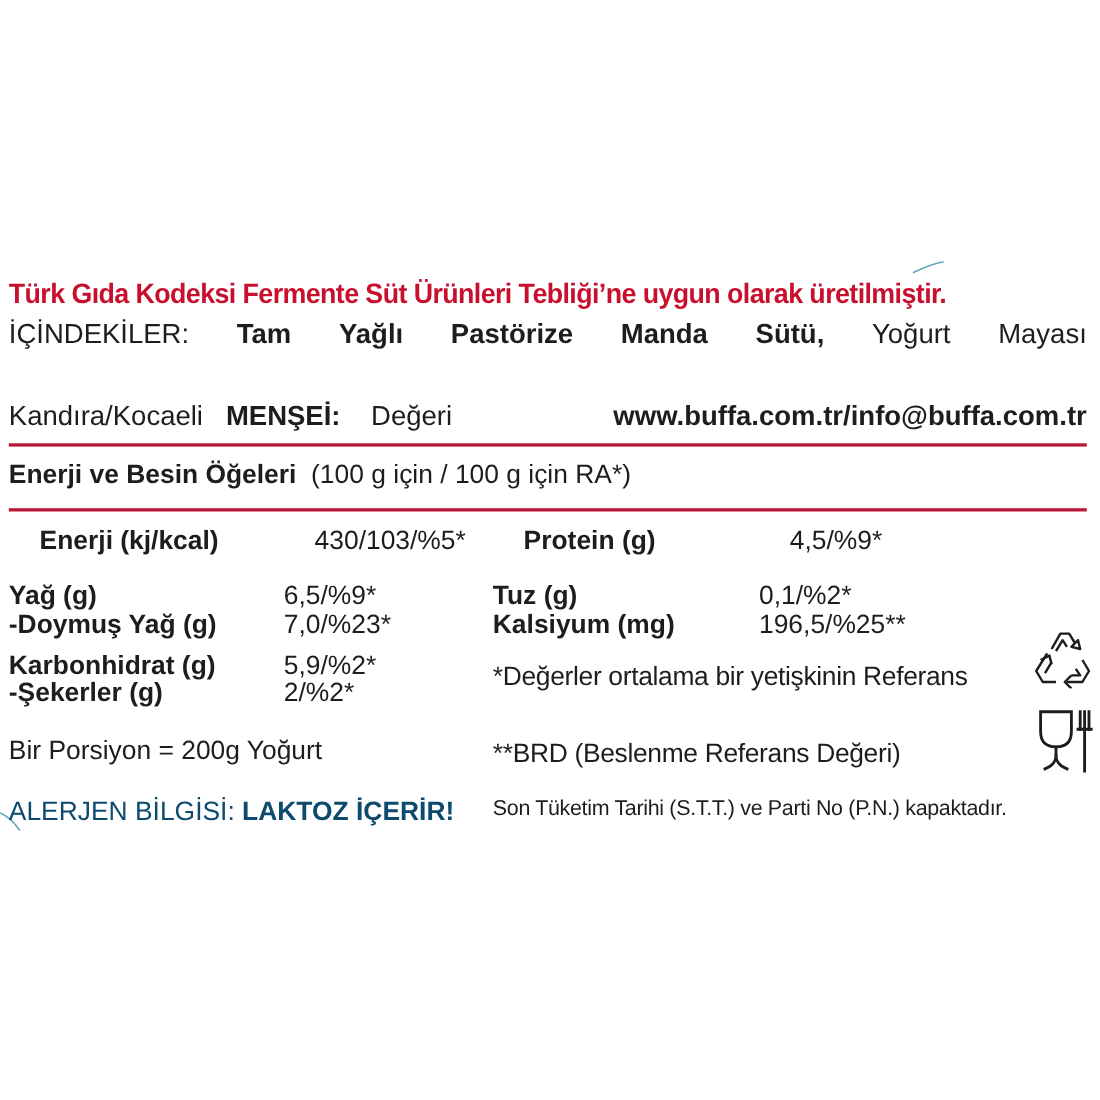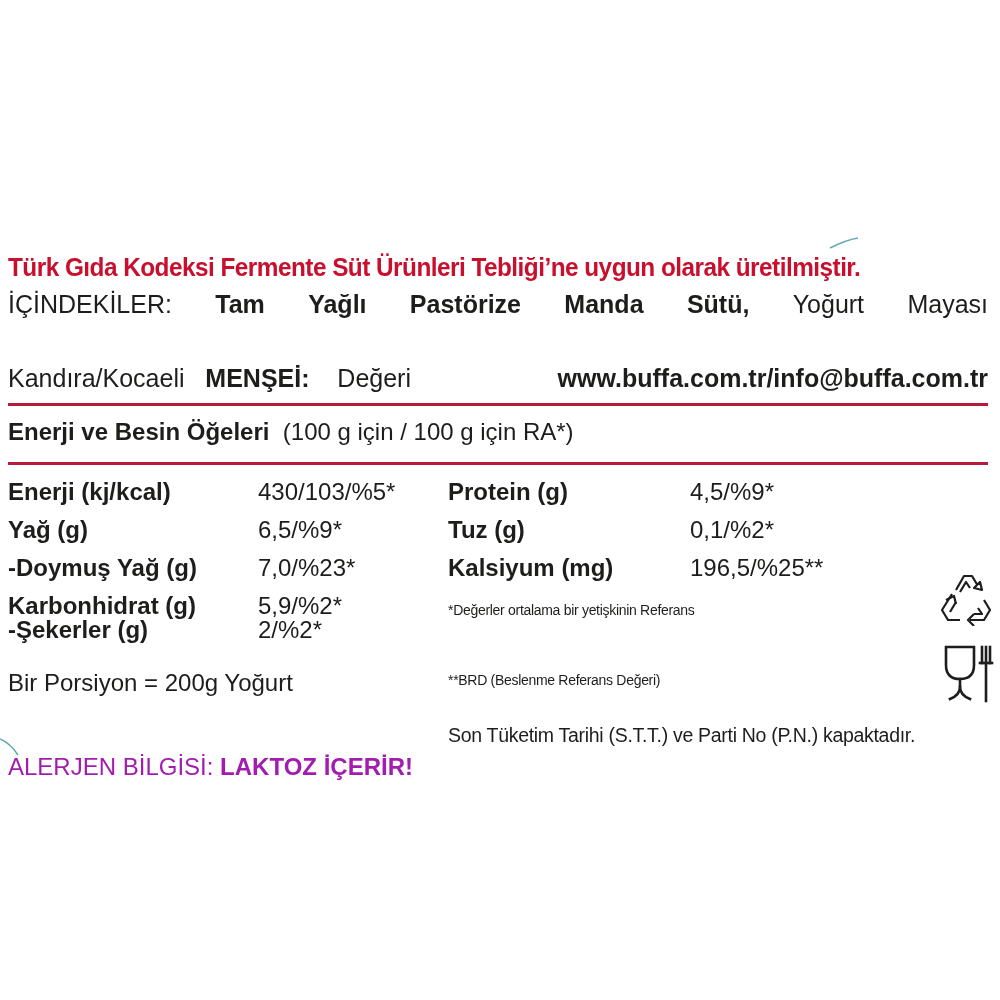--- a/index.html
+++ b/index.html
@@ -80,49 +80,49 @@
     .n-value {
       position: absolute;
       font-family: "Liberation Sans", sans-serif;
       font-size: 24px;
       white-space: nowrap;
     }
     .c1 { left: 8px; }
     .c2 { left: 258px; }
     .c3 { left: 448px; }
     .c4 { left: 690px; }
-    .r1 { top: 478px; }
-    .r2 { top: 516px; }
+    .r1 { top: 478px; margin-left: 28px; }
+    .r2 { top: 528px; }
     .r3 { top: 554px; }
     .r4 { top: 592px; }
     .r5 { top: 616px; }
 
     #portion {
       left: 8px; top: 669px;
       font-size: 24px;
       font-weight: normal;
       text-align: center;
     }
 
     .note {
       position: absolute;
       left: 448px;
       font-family: "Liberation Sans", sans-serif;
-      font-size: 14px;
+      font-size: 24px;
       white-space: nowrap;
       letter-spacing: -0.3px;
     }
     #note1 { top: 602px; }
     #note2 { top: 637px; left: 455px; }
     #note3 { top: 672px; }
 
     #allergen {
-      left: 8px; top: 753px;
-      font-size: 24px;
-      color: #a21caf;
+      left: 8px; top: 724px;
+      font-size: 24px;
+      color: #0c4a6e;
     }
     #allergen .val { font-weight: bold; }
 
     #expiry {
       left: 448px; top: 724px;
       font-size: 19.5px;
       letter-spacing: -0.3px;
     }
 
     .icon {

